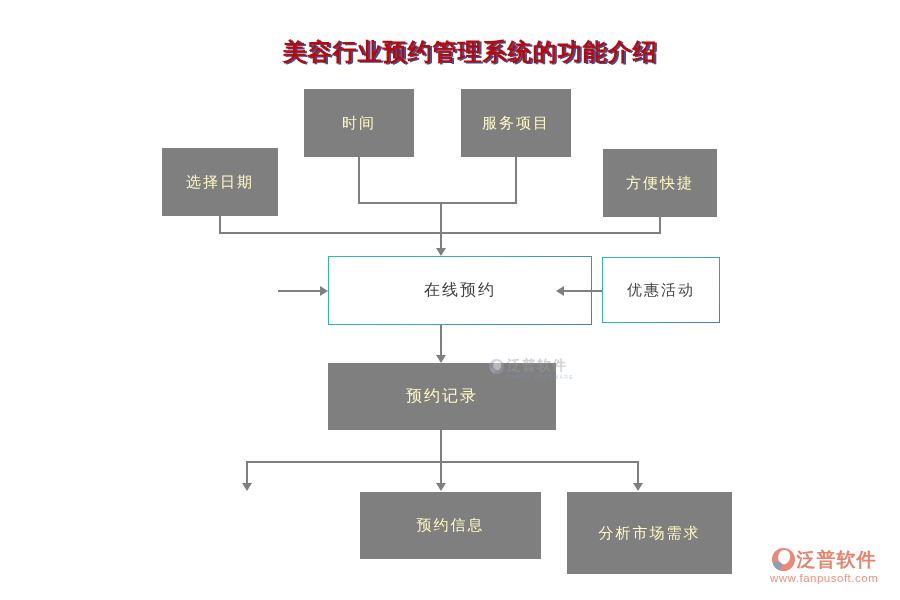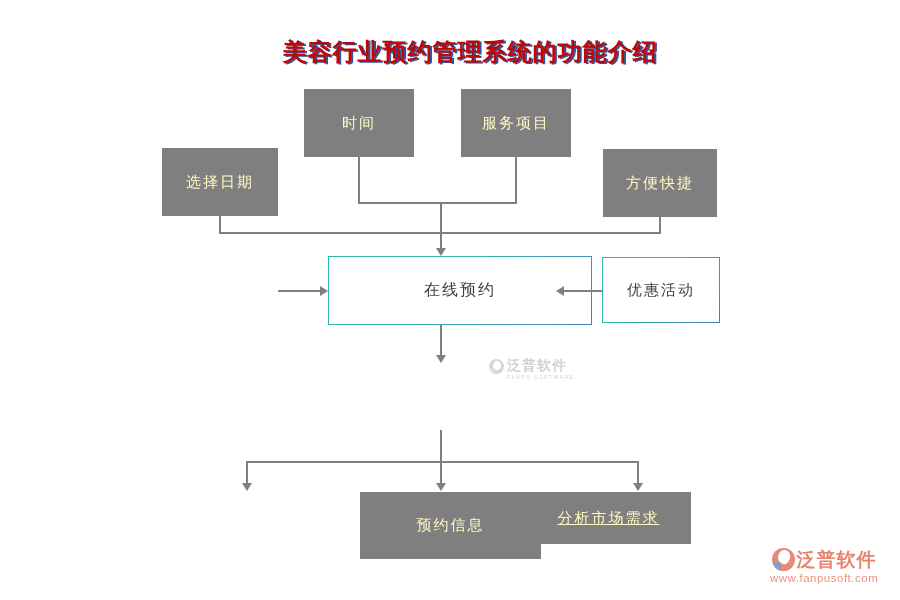--- a/index.html
+++ b/index.html
@@ -71,23 +71,24 @@
   <div class="page-title">美容行业预约管理系统的功能介绍</div>
 
   <div class="node gray" style="left:304px;top:89px;width:110px;height:68px;">时间</div>
   <div class="node gray" style="left:461px;top:89px;width:110px;height:68px;">服务项目</div>
   <div class="node gray" style="left:162px;top:148px;width:116px;height:68px;">选择日期</div>
   <div class="node gray" style="left:603px;top:149px;width:114px;height:68px;">方便快捷</div>
 
   <div class="node white big" style="left:328px;top:256px;width:264px;height:69px;">在线预约</div>
   <div class="node white" style="left:602px;top:257px;width:118px;height:66px;">优惠活动</div>
 
+  <div class="node gray big" style="left:328px;top:363px;width:228px;height:67px;">预约记录</div>
 
   <div class="node gray" style="left:360px;top:492px;width:181px;height:67px;">预约信息</div>
-  <div class="node gray" style="left:526px;top:492px;width:165px;height:52px;text-decoration:underline;">分析市场需求</div>
+  <div class="node gray" style="left:567px;top:492px;width:165px;height:82px;">分析市场需求</div>
 
   <div class="vl" style="left:358px;top:157px;height:47px;"></div>
   <div class="vl" style="left:515px;top:157px;height:47px;"></div>
   <div class="hl" style="left:358px;top:202px;width:159px;"></div>
   <div class="vl" style="left:440px;top:202px;height:47px;"></div>
   <div class="arr down" style="left:436px;top:248px;"></div>
 
   <div class="vl" style="left:219px;top:216px;height:18px;"></div>
   <div class="vl" style="left:659px;top:217px;height:17px;"></div>
   <div class="hl" style="left:219px;top:232px;width:442px;"></div>

